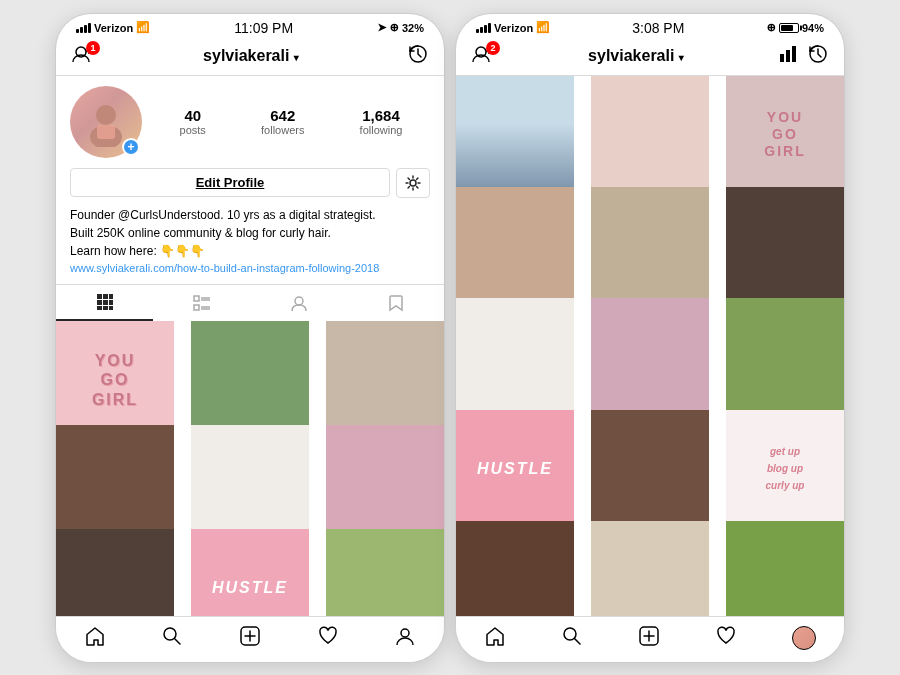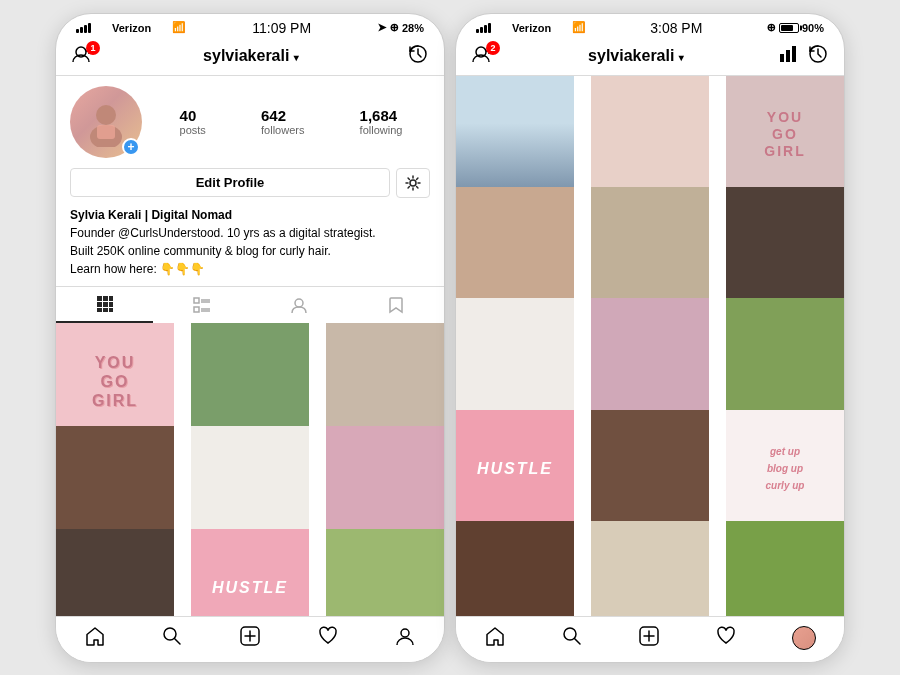--- a/index.html
+++ b/index.html
@@ -33,21 +33,21 @@
     
     .status-bar {
       display: flex;
       justify-content: space-between;
       align-items: center;
       padding: 6px 20px 2px 20px;
       font-size: 11px;
       font-weight: 600;
       height: 24px;
     }
-    .status-left { display: flex; align-items: center; gap: 21px; }
+    .status-left { display: flex; align-items: center; gap: 3px; }
     .status-center { font-weight: 400; font-size: 14px; }
     .status-right { display: flex; align-items: center; gap: 3px; font-size: 11px; }
     .signal-bars { display: flex; align-items: flex-end; gap: 1px; }
     .signal-bar { background: #000; border-radius: 1px; width: 3px; }
     .battery-icon {
       width: 20px; height: 10px; border: 1.5px solid #000; border-radius: 2px; position: relative; display: flex; align-items: center; padding: 1px;
     }
     .battery-icon::after { content:''; position:absolute; right:-4px; top:50%; transform:translateY(-50%); width:2px; height:5px; background:#000; border-radius:0 1px 1px 0; }
     .battery-fill { background: #000; height: 100%; border-radius: 1px; }
     
@@ -85,25 +85,25 @@
       font-size: 28px; color: #fff;
       overflow: hidden;
     }
     .avatar-plus {
       position: absolute; bottom: 2px; right: 2px;
       width: 18px; height: 18px; background: #3897f0; border-radius: 50%;
       display: flex; align-items: center; justify-content: center;
       color: #fff; font-size: 12px; font-weight: 700; border: 2px solid #fff;
     }
     .stats-group { display: flex; flex: 1; justify-content: space-around; }
-    .stat-item { display: flex; flex-direction: column; align-items: flex-start; }
+    .stat-item { display: flex; flex-direction: column; align-items: center; }
     .stat-num { font-size: 15px; font-weight: 700; }
     .stat-label { font-size: 11px; color: #666; }
     .edit-row {
-      display: flex; align-items: center; gap: 6px; margin-top: 10px;
+      display: flex; align-items: center; gap: 6px; margin-top: 10px; text-decoration: underline;
     }
     .edit-btn {
       flex: 1; border: 1px solid #dbdbdb; border-radius: 4px;
       padding: 6px; font-size: 13px; font-weight: 600;
       background: #fff; text-align: center; cursor: pointer;
     }
     .settings-btn {
       border: 1px solid #dbdbdb; border-radius: 4px;
       width: 34px; height: 30px; display: flex; align-items: center; justify-content: center;
       cursor: pointer; font-size: 14px;
@@ -158,21 +158,21 @@
           <div class="signal-bar" style="height:8px;"></div>
           <div class="signal-bar" style="height:10px;"></div>
         </div>
         <span>Verizon</span>
         <span>📶</span>
       </div>
       <span class="status-center">11:09 PM</span>
       <div class="status-right">
         <span>➤</span>
         <span>⊕</span>
-        <span>28%</span>
+        <span>32%</span>
       </div>
     </div>
 
     <div class="nav-bar">
       <div class="nav-icon" style="font-size:18px; position:relative;">
         <svg width="22" height="18" viewBox="0 0 22 18" fill="none" xmlns="http://www.w3.org/2000/svg">
           <circle cx="9" cy="7" r="5" stroke="#000" stroke-width="1.5" fill="none"></circle>
           <path d="M1 17c0-4 3.6-7 8-7s8 3 8 7" stroke="#000" stroke-width="1.5" fill="none"></path>
           <line x1="17" y1="3" x2="17" y2="9" stroke="#000" stroke-width="1.5"></line>
           <line x1="14" y1="6" x2="20" y2="6" stroke="#000" stroke-width="1.5"></line>
@@ -227,24 +227,24 @@
         <div class="edit-btn">Edit Profile</div>
         <div class="settings-btn">
           <svg width="16" height="16" viewBox="0 0 16 16" fill="none">
             <circle cx="8" cy="8" r="3" stroke="#262626" stroke-width="1.5"></circle>
             <path d="M8 1v2M8 13v2M1 8h2M13 8h2M3.05 3.05l1.41 1.41M11.54 11.54l1.41 1.41M3.05 12.95l1.41-1.41M11.54 4.46l1.41-1.41" stroke="#262626" stroke-width="1.5" stroke-linecap="round"></path>
           </svg>
         </div>
       </div>
 
       <div class="bio-section">
-        <div class="bio-name">Sylvia Kerali | Digital Nomad</div>
         <div>Founder @CurlsUnderstood. 10 yrs as a digital strategist.</div>
         <div>Built 250K online community &amp; blog for curly hair.</div>
         <div>Learn how here: 👇👇👇</div>
+        <div class="bio-link">www.sylviakerali.com/how-to-build-an-instagram-following-2018</div>
       </div>
     </div>
 
     <div class="grid-tabs">
       <div class="grid-tab active">
         <svg width="18" height="18" viewBox="0 0 18 18">
           <rect x="1" y="1" width="5" height="5" fill="#262626"></rect>
           <rect x="7" y="1" width="5" height="5" fill="#262626"></rect>
           <rect x="13" y="1" width="4" height="5" fill="#262626"></rect>
           <rect x="1" y="7" width="5" height="5" fill="#262626"></rect>
@@ -360,21 +360,21 @@
         </div>
         <span>Verizon</span>
         <span>📶</span>
       </div>
       <span class="status-center">3:08 PM</span>
       <div class="status-right">
         <span>⊕</span>
         <div class="battery-icon">
           <div class="battery-fill" style="width:75%;"></div>
         </div>
-        <span>90%</span>
+        <span>94%</span>
       </div>
     </div>
 
     <div class="nav-bar">
       <div class="nav-icon" style="font-size:18px; position:relative;">
         <svg width="22" height="18" viewBox="0 0 22 18" fill="none" xmlns="http://www.w3.org/2000/svg">
           <circle cx="9" cy="7" r="5" stroke="#000" stroke-width="1.5" fill="none"></circle>
           <path d="M1 17c0-4 3.6-7 8-7s8 3 8 7" stroke="#000" stroke-width="1.5" fill="none"></path>
           <line x1="17" y1="3" x2="17" y2="9" stroke="#000" stroke-width="1.5"></line>
           <line x1="14" y1="6" x2="20" y2="6" stroke="#000" stroke-width="1.5"></line>

